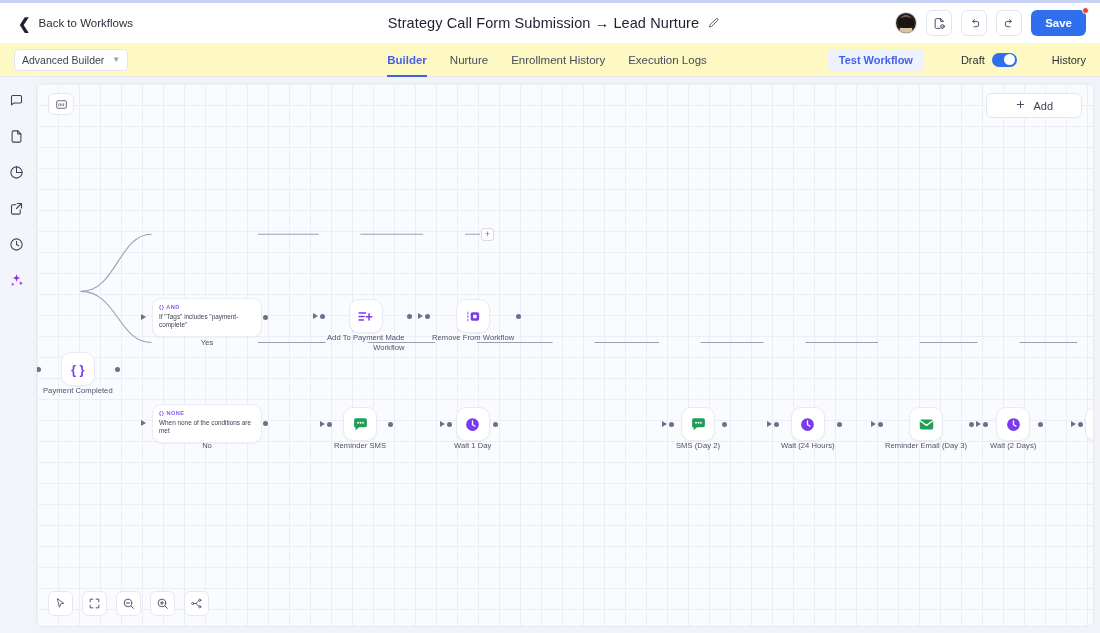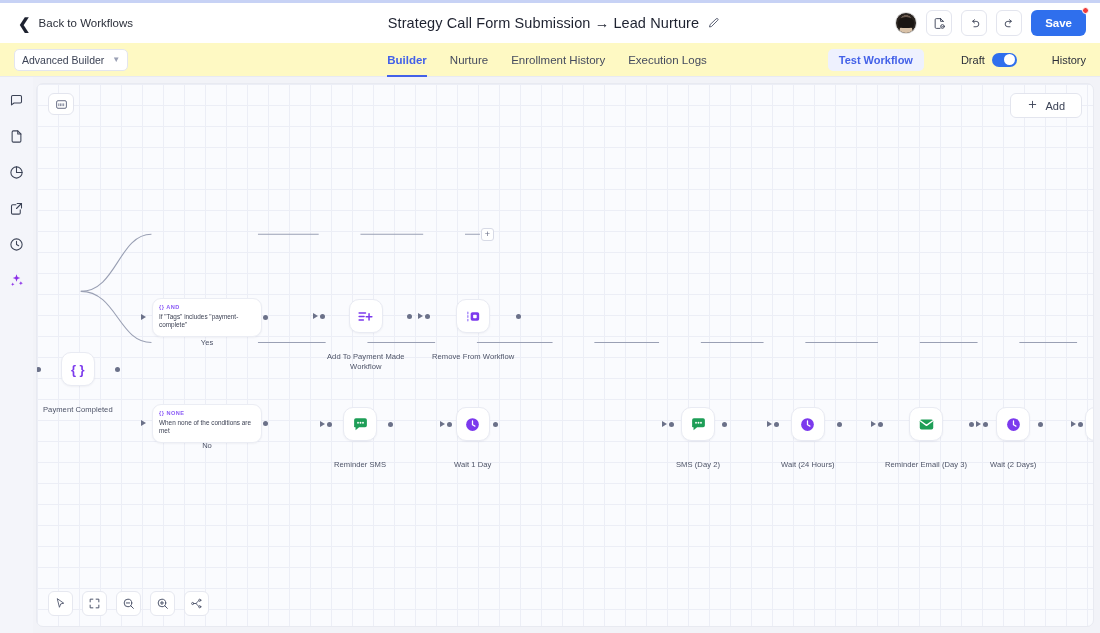--- a/index.html
+++ b/index.html
@@ -116,21 +116,21 @@
       linear-gradient(to bottom, #eceef6 1px, transparent 1px);
     background-size:21px 21px;
   }
 
   .canvas-topleft { position:absolute; left:11px; top:9px; }
   .mini-btn {
     width:26px;height:22px;border:1px solid #e3e5ee;border-radius:6px;background:#fff;
     display:flex;align-items:center;justify-content:center;cursor:pointer;color:#5a617a;
   }
   .add-btn {
-    position:absolute;right:11px;top:9px;height:25px;padding:0 16px;
+    position:absolute;right:11px;top:9px;height:25px;padding:0 28px;
     border:1px solid #e3e5ee;border-radius:6px;background:#fff;
     display:flex;align-items:center;gap:7px;font-size:11px;color:#3c4356;cursor:pointer;margin-left:42px;
   }
 
   .toolbar {
     position:absolute;left:11px;bottom:10px;display:flex;gap:9px;
   }
   .tool {
     width:25px;height:25px;border:1px solid #e6e8f0;border-radius:6px;background:#fff;
     display:flex;align-items:center;justify-content:center;cursor:pointer;color:#4a5168;
@@ -140,21 +140,21 @@
   .graph { position:absolute; inset:0; }
   .edges { position:absolute; inset:0; width:100%; height:100%; pointer-events:none; }
 
   .node { position:absolute; display:flex; flex-direction:column; align-items:center; }
   .node-card {
     width:34px;height:34px;background:#fff;border:1px solid #e9ebf3;border-radius:10px;
     display:flex;align-items:center;justify-content:center;
     box-shadow:0 1px 2px rgba(30,40,80,.05); cursor:pointer;
   }
   .node-label {
-    margin-top:19px;font-size:7.6px;color:#4c5266;text-align:center;line-height:1.32;
+    margin-top:0;font-size:7.6px;color:#4c5266;text-align:right;line-height:1.32;
     white-space:pre-line; letter-spacing:.05px;
   }
   .port { position:absolute; width:5px;height:5px;border-radius:50%;background:#6b7189; top:15px; }
   .port.in { left:-7px; }
   .port.out { right:-7px; }
   .arrow-in { position:absolute; left:-14px; top:13.5px; width:0;height:0;
     border-top:3.5px solid transparent;border-bottom:3.5px solid transparent;border-left:5px solid #6b7189; }
 
   .cond {
     position:absolute; width:110px; background:#fff; border:1px solid #ebedf4; border-radius:9px;

